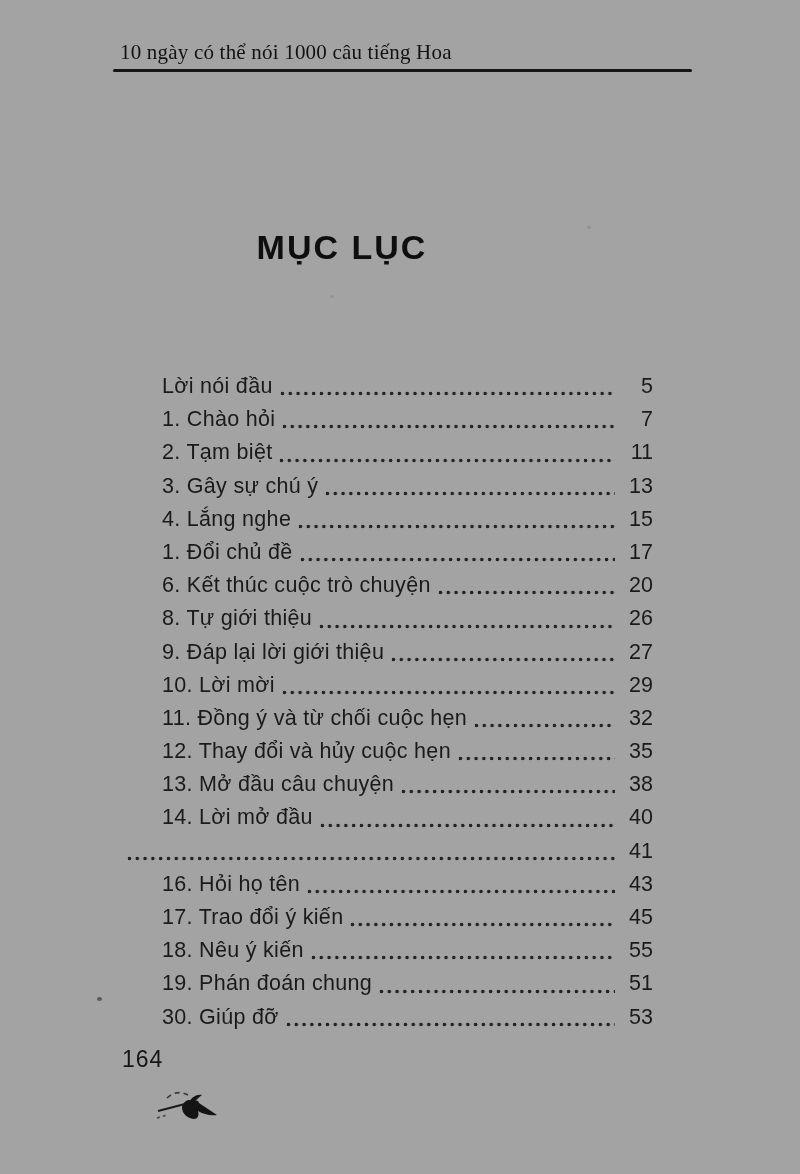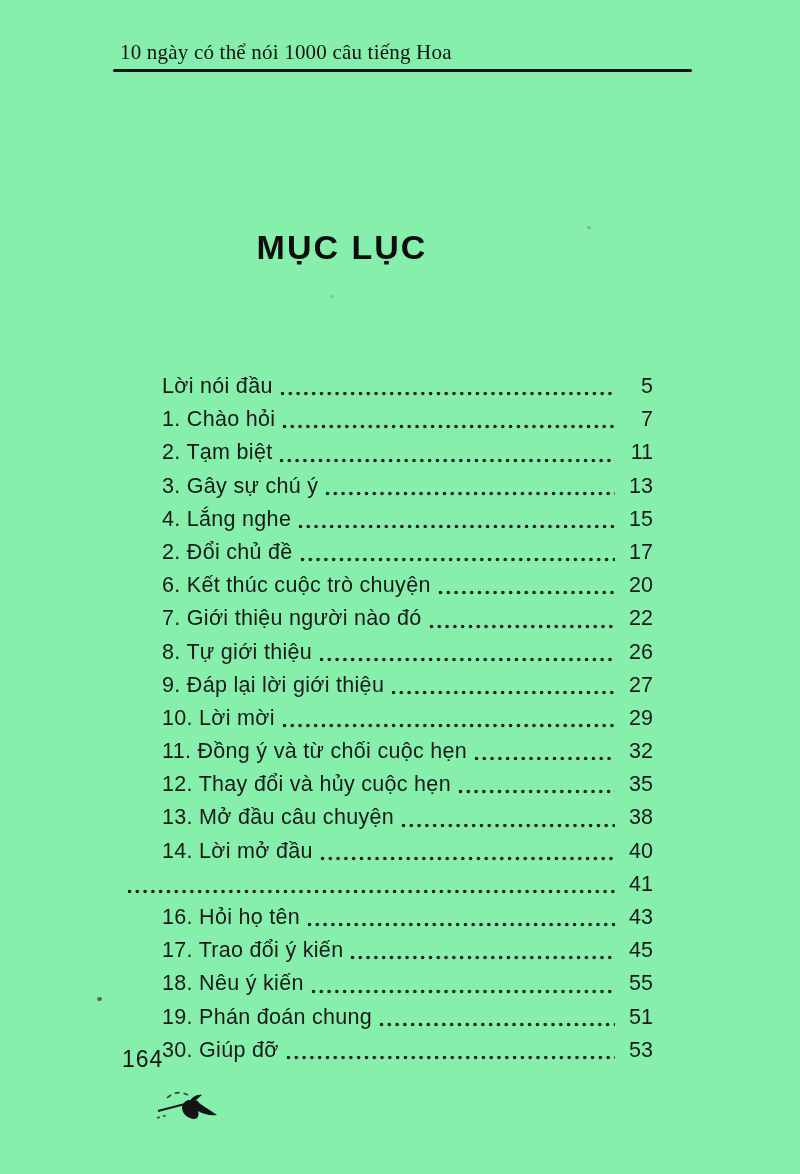--- a/index.html
+++ b/index.html
@@ -1,20 +1,20 @@
 <!DOCTYPE html>
 <html><head>
 <meta charset="utf-8">
 <style>
   html, body { margin: 0; padding: 0; background: #ffffff; }
   .page {
     position: relative;
     width: 800px;
     height: 1174px;
-    background: #86efac;
+    background: #a3a3a3;
     font-family: "Liberation Sans", sans-serif;
     color: #1c1c1c;
     overflow: hidden;
   }
   .book-header-title {
     position: absolute;
     left: 120px;
     top: 40px;
     font-family: "Liberation Serif", serif;
     font-size: 21px;
@@ -136,36 +136,31 @@
       <span class="toc-page">13</span>
     </div>
 
     <div class="toc-row">
       <span class="toc-label">4. Lắng nghe</span>
       <span class="toc-dots"></span>
       <span class="toc-page">15</span>
     </div>
 
     <div class="toc-row">
-      <span class="toc-label">2. Đổi chủ đề</span>
+      <span class="toc-label">1. Đổi chủ đề</span>
       <span class="toc-dots"></span>
       <span class="toc-page">17</span>
     </div>
 
     <div class="toc-row">
       <span class="toc-label">6. Kết thúc cuộc trò chuyện</span>
       <span class="toc-dots"></span>
       <span class="toc-page">20</span>
     </div>
 
-    <div class="toc-row">
-      <span class="toc-label">7. Giới thiệu người nào đó</span>
-      <span class="toc-dots"></span>
-      <span class="toc-page">22</span>
-    </div>
 
     <div class="toc-row">
       <span class="toc-label">8. Tự giới thiệu</span>
       <span class="toc-dots"></span>
       <span class="toc-page">26</span>
     </div>
 
     <div class="toc-row">
       <span class="toc-label">9. Đáp lại lời giới thiệu</span>
       <span class="toc-dots"></span>

